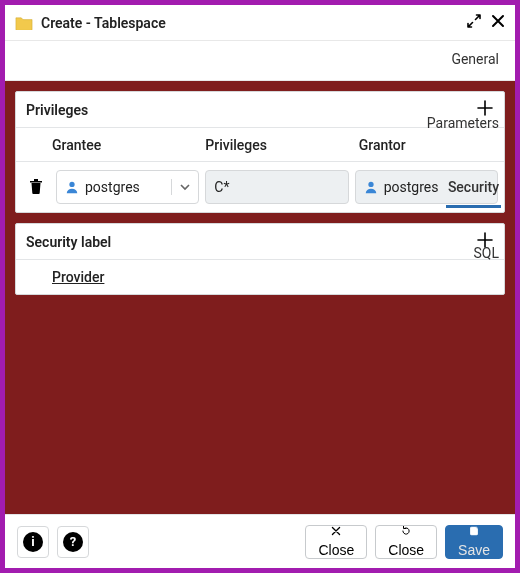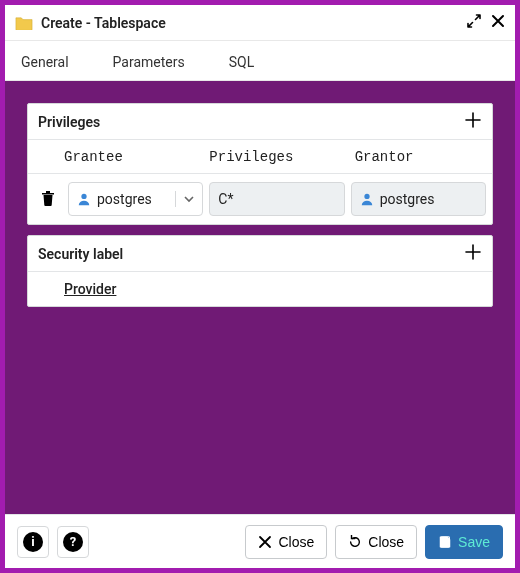--- a/index.html
+++ b/index.html
@@ -34,41 +34,42 @@
     font-weight: 600;
     flex: 1;
   }
   .titlebar .win-controls {
     display: flex;
     gap: 10px;
     align-items: center;
   }
   .tabs {
     display: flex;
-    gap: 40px;
+    gap: 28px;
     padding: 0 14px;
     border-bottom: 1px solid #e8e8e8;
     height: 40px;
     align-items: flex-end;
+    flex-direction: column;
   }
   .tab {
     padding: 10px 2px;
     cursor: pointer;
     color: #333;
     position: relative;
   }
   .tab.active {
     font-weight: 500;
     border-bottom: 3px solid #2a6db0;
     margin-bottom: -1px;
   }
   .body {
     flex: 1;
-    background: #701a75;
-    padding: 22px;
+    background: #7f1d1d;
+    padding: 10px;
     overflow: auto;
   }
   .panel {
     background: #fff;
     border: 1px solid #d6d8da;
     border-radius: 2px;
     margin-bottom: 10px;
   }
   .panel-header {
     display: flex;
@@ -84,21 +85,20 @@
     font-weight: 300;
     cursor: pointer;
     line-height: 1;
   }
   .col-headers {
     display: flex;
     height: 34px;
     border-bottom: 1px solid #e3e5e7;
     align-items: center;
     font-weight: 500;
-    font-family: Liberation Mono, monospace;
   }
   .col-headers .gutter { width: 28px; }
   .col-headers .col { flex: 1; padding: 0 8px; }
   .priv-row {
     display: flex;
     padding: 8px 6px;
     gap: 6px;
   }
   .gutter-cell {
     width: 28px;
@@ -176,25 +176,26 @@
     height: 34px;
     border: 1px solid #c7cacd;
     border-radius: 4px;
     background: #fff;
     padding: 0 12px;
     display: inline-flex;
     align-items: center;
     gap: 6px;
     cursor: pointer;
     font-size: 14px;
+    flex-direction: column;
   }
   .btn.primary {
     background: #2a6db0;
     border-color: #2a6db0;
-    color: #5eead4;
+    color: #e5e5e5;
   }
   .btn svg { width: 14px; height: 14px; }
 </style>
 </head>
 <body>
 
 <div class="dialog">
 
   <div class="titlebar">
     <span class="folder-icon">
@@ -214,20 +215,21 @@
         <svg width="14" height="14" viewBox="0 0 14 14" stroke="#000" stroke-width="2" stroke-linecap="round">
             <path d="M2 2 L12 12 M12 2 L2 12"></path>
           </svg>
       </span>
     </div>
   </div>
 
   <div class="tabs">
     <div class="tab">General</div>
     <div class="tab">Parameters</div>
+    <div class="tab active">Security</div>
     <div class="tab">SQL</div>
   </div>
 
   <div class="body">
 
     <div class="panel">
       <div class="panel-header">
         <span>Privileges</span>
         <span class="spacer"></span>
         <span class="add-icon">

